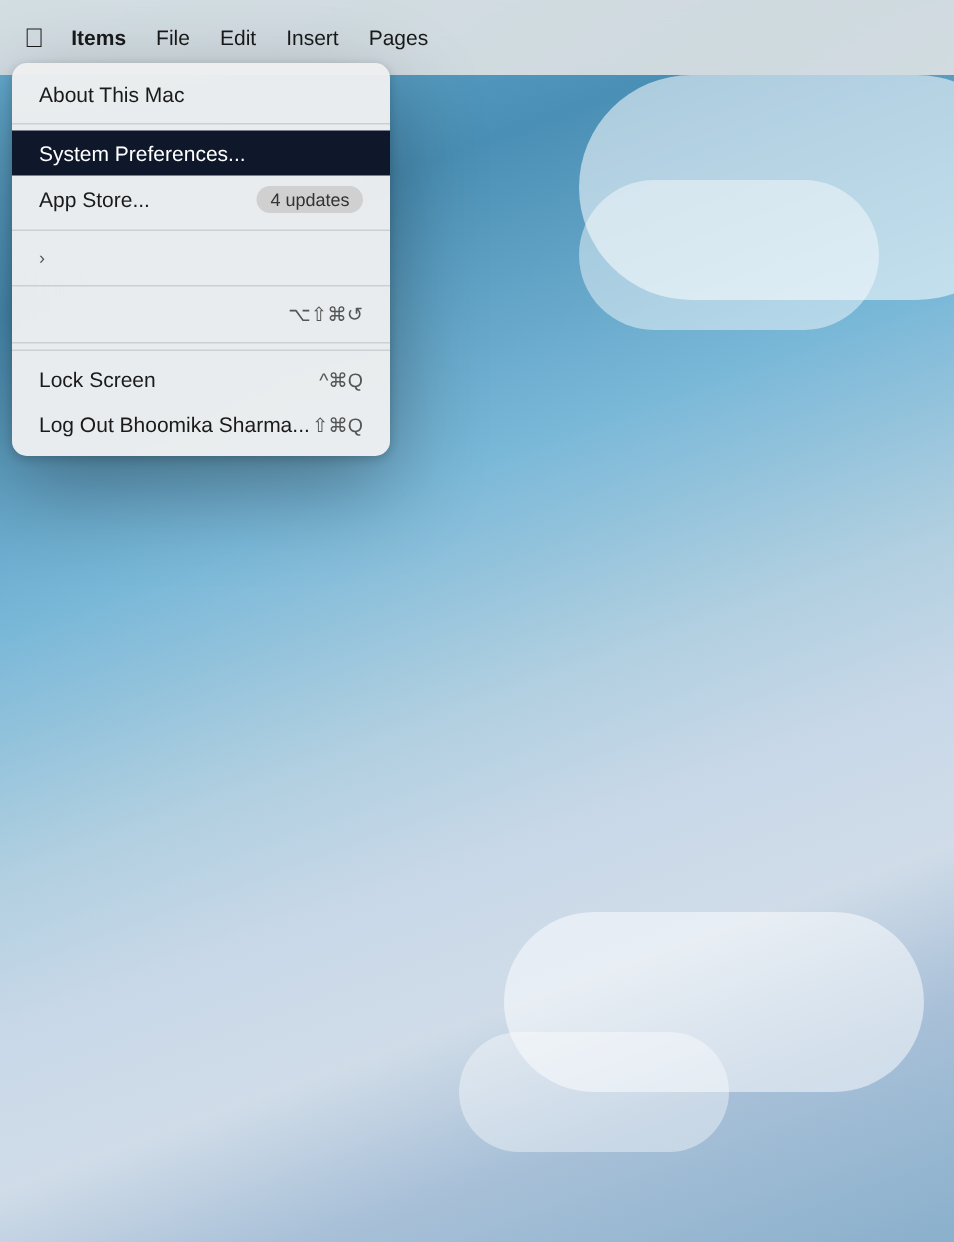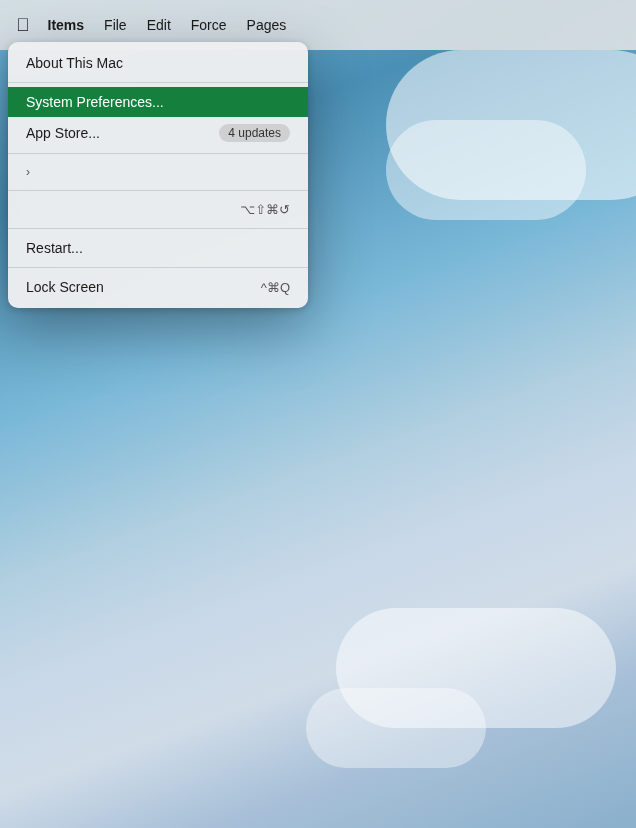--- a/index.html
+++ b/index.html
@@ -48,21 +48,21 @@
 
     .menubar-item.pages {
       font-weight: 600;
     }
 
     
     .dropdown-menu {
       position: absolute;
       top: 42px;
       left: 8px;
-      width: 300px;
+      width: 252px;
       background: rgba(240, 240, 240, 0.95);
       backdrop-filter: blur(30px);
       border-radius: 10px;
       box-shadow: 0 20px 60px rgba(0,0,0,0.35), 0 2px 8px rgba(0,0,0,0.2);
       z-index: 100;
       padding: 6px 0;
       overflow: hidden;
     }
 
     .menu-item {
@@ -70,21 +70,21 @@
       align-items: center;
       justify-content: space-between;
       padding: 7px 18px;
       font-size: 14px;
       color: #1a1a1a;
       cursor: pointer;
       position: relative;
     }
 
     .menu-item.highlighted {
-      background: #15803d;
+      background: #0f172a;
       color: white;
     }
 
     .menu-item .shortcut {
       color: #555;
       font-size: 13px;
       margin-left: auto;
     }
 
     .menu-separator {
@@ -160,21 +160,21 @@
 <div class="bg-cloud cloud1"></div>
 <div class="bg-cloud cloud2"></div>
 <div class="bg-cloud cloud3"></div>
 <div class="bg-cloud cloud4"></div>
 
 <div class="menubar">
   <div class="menubar-item apple"></div>
   <div class="menubar-item pages">Items</div>
   <div class="menubar-item">File</div>
   <div class="menubar-item">Edit</div>
-  <div class="menubar-item">Force</div>
+  <div class="menubar-item">Insert</div>
   <div class="menubar-item">Pages</div>
 </div>
 
 <div class="dropdown-menu">
 
   <div class="menu-item">
     <span class="menu-item-label">About This Mac</span>
   </div>
 
   <div class="menu-separator"></div>
@@ -196,26 +196,27 @@
 
   <div class="menu-separator"></div>
 
   <div class="menu-item">
     <span class="shortcut">⌥⇧⌘↺</span>
   </div>
 
   <div class="menu-separator"></div>
 
 
-  <div class="menu-item">
-    <span class="menu-item-label">Restart...</span>
-  </div>
 
 
   <div class="menu-separator"></div>
 
   <div class="menu-item">
     <span class="menu-item-label">Lock Screen</span>
     <span class="shortcut">^⌘Q</span>
   </div>
 
+  <div class="menu-item">
+    <span class="menu-item-label">Log Out Bhoomika Sharma...</span>
+    <span class="shortcut">⇧⌘Q</span>
+  </div>
 
 </div>
 
 </body></html>

